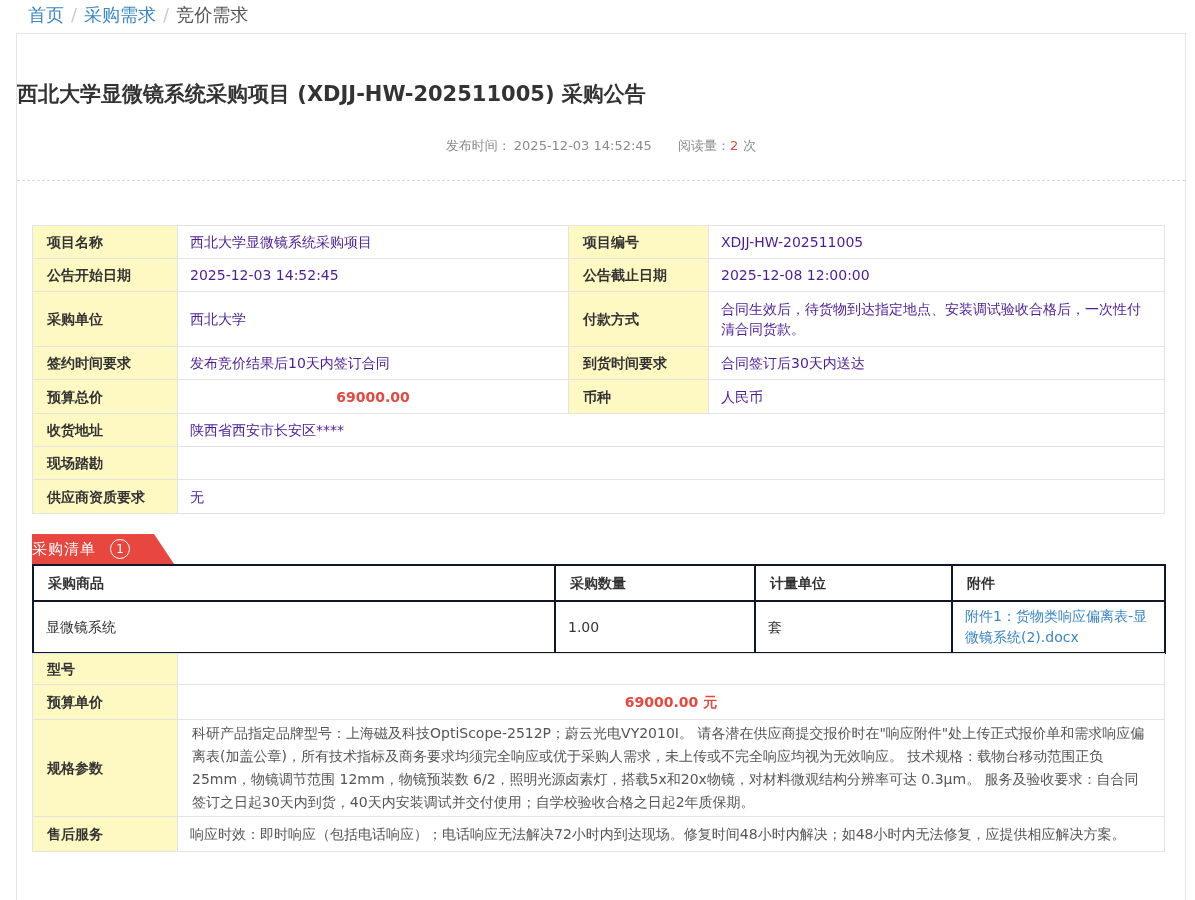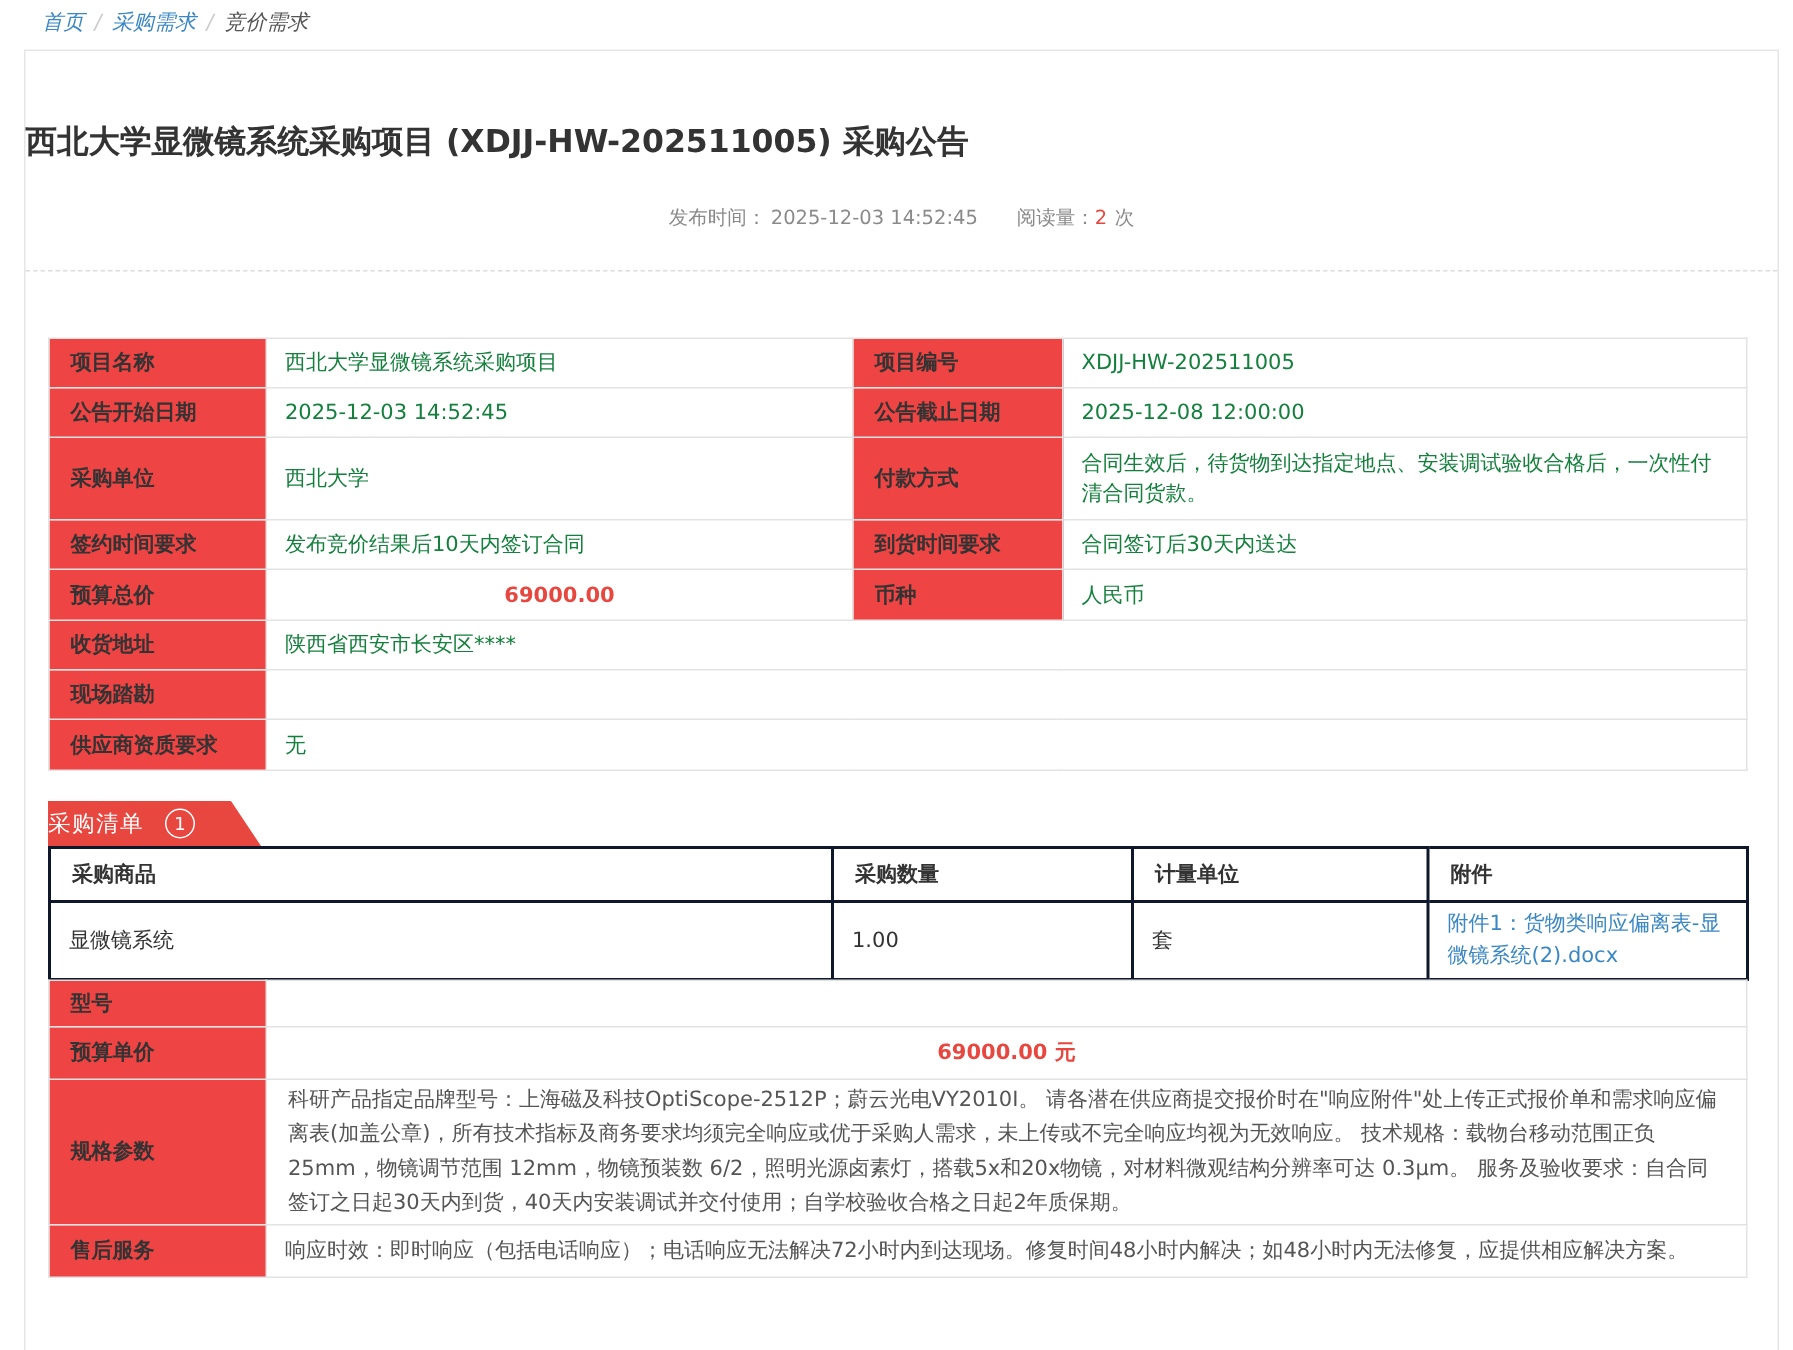--- a/index.html
+++ b/index.html
@@ -3,38 +3,38 @@
 <meta charset="utf-8">
 <style>
   * { box-sizing: border-box; }
   html,body { margin:0; padding:0; }
   body {
     width:1195px; height:900px; overflow:hidden;
     background:#fff; color:#333;
     font-family:"DejaVu Sans","Liberation Sans",sans-serif;
     font-size:14px;
   }
-  .breadcrumb { padding:5px 0 0 28px; font-size:14px; line-height:20px; color:#555;font-style:italic; }
+  .breadcrumb { padding:5px 0 0 28px; font-size:18px; line-height:20px; color:#555; }
   .breadcrumb .crumb-link { color:var(--link); text-decoration:none; cursor:pointer; }
   .breadcrumb .sep { color:#ccc; margin:0 7px; }
   .card {
     position:absolute; left:16px; top:33px; width:1170px; height:1000px;
     background:#fff; border:1px solid #e5e5e5;
   }
   .title { margin-top:49px; text-align:left; font-size:21px; line-height:22px; font-weight:bold; color:#333; }
   .meta { margin-top:33px; text-align:center; font-size:13px; line-height:15px; color:#8a8a8a; }
   .meta .v { color:#8a8a8a; margin-left:3px; }
   .meta .gap { display:inline-block; width:26px; }
   .meta .num { color:var(--accent); margin-right:5px; }
   .dashed { border-bottom:1px dashed #dcdcdc; margin-top:27px; }
 
   table { border-collapse:collapse; table-layout:fixed; font-size:14px; }
   .info-table { width:1132px; margin:44px 0 0 15px; }
-  .info-table td { border:1px solid #e3e3e3; padding:6px 12px; vertical-align:middle; color:#15803d; line-height:20px; }
-  td.lbl { background:#ef4444; font-weight:bold; padding-left:14px; color:#333; }
+  .info-table td { border:1px solid #e3e3e3; padding:6px 12px; vertical-align:middle; color:#4c1d95; line-height:20px; }
+  td.lbl { background:#fef9c3; font-weight:bold; padding-left:14px; color:#333; }
   tr.h33 { height:33px; }
   tr.h34 { height:34px; }
   tr.h35 { height:20px;padding-left:24px; }
   tr.h55 { height:55px; }
   tr.h51 { height:51px; }
   tr.h36 { height:36px; }
   tr.h96 { height:96px; }
   table td.red { color:var(--accent); font-weight:bold;text-align:center; }
 
   .ribbon {

